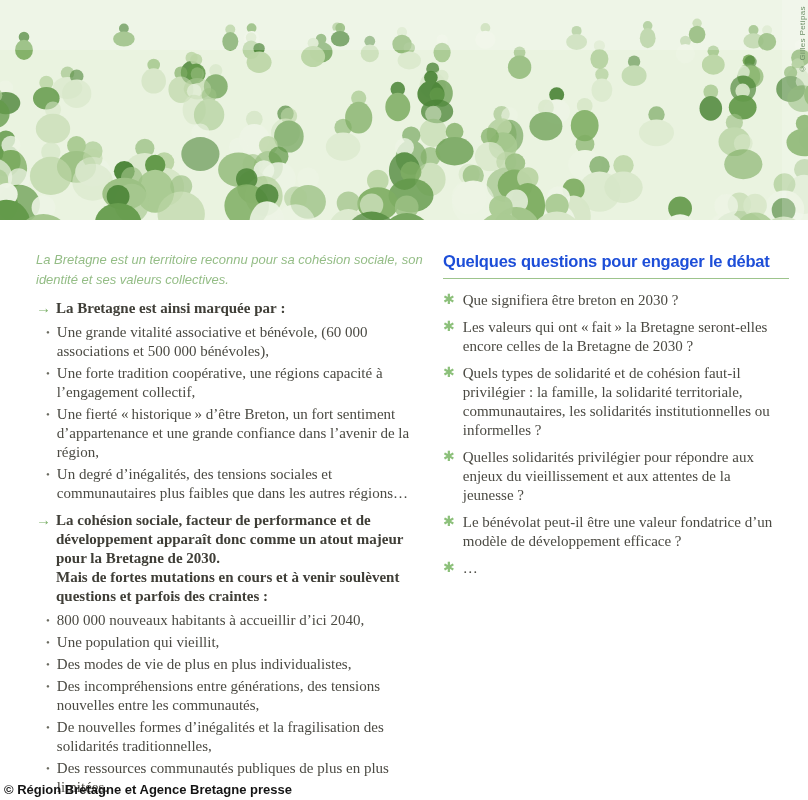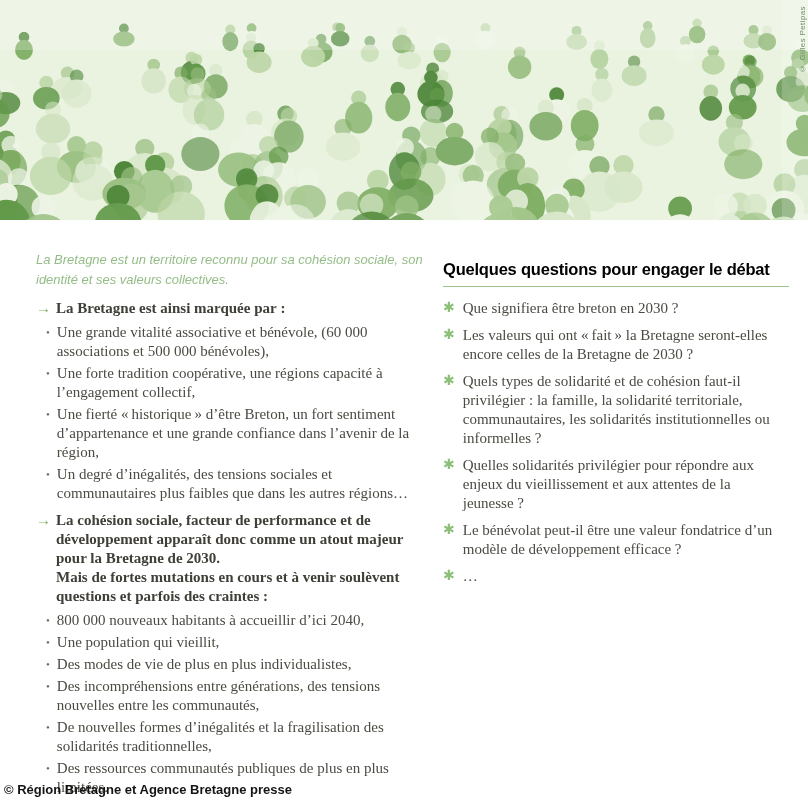--- a/index.html
+++ b/index.html
@@ -34,23 +34,23 @@
   ul.bullets, ul.questions{list-style:none; margin:5px 0 0 0; padding:0;}
   ul.bullets li{
     display:flex; gap:7px; margin:0 0 3px 10px;
     font-size:15px; line-height:19px; color:#4b4a43;
   }
   .dot{flex:0 0 auto; color:#6b6b60; font-size:11px; line-height:19px;}
   .bullet-text{flex:1;}
 
   
   .rhead{
-    margin:8px 0 12px 0; padding:2px 0 7px 0;
+    margin:0 0 12px 0; padding:2px 0 7px 0;
     font-family:"Liberation Sans", sans-serif; font-weight:700;
-    font-size:16.5px; letter-spacing:-0.2px; color:#000000;
+    font-size:16.5px; letter-spacing:-0.2px; color:#1d4ed8;
     border-bottom:1.5px solid #9dc48c;
   }
   ul.questions li{
     display:flex; gap:8px; margin:0 0 8px 0;
     font-size:15px; line-height:19px; color:#4b4a43;
   }
   .star{flex:0 0 auto; color:#8cc07a; font-size:14px; line-height:18px;}
   .q-text{flex:1;}
 
   

